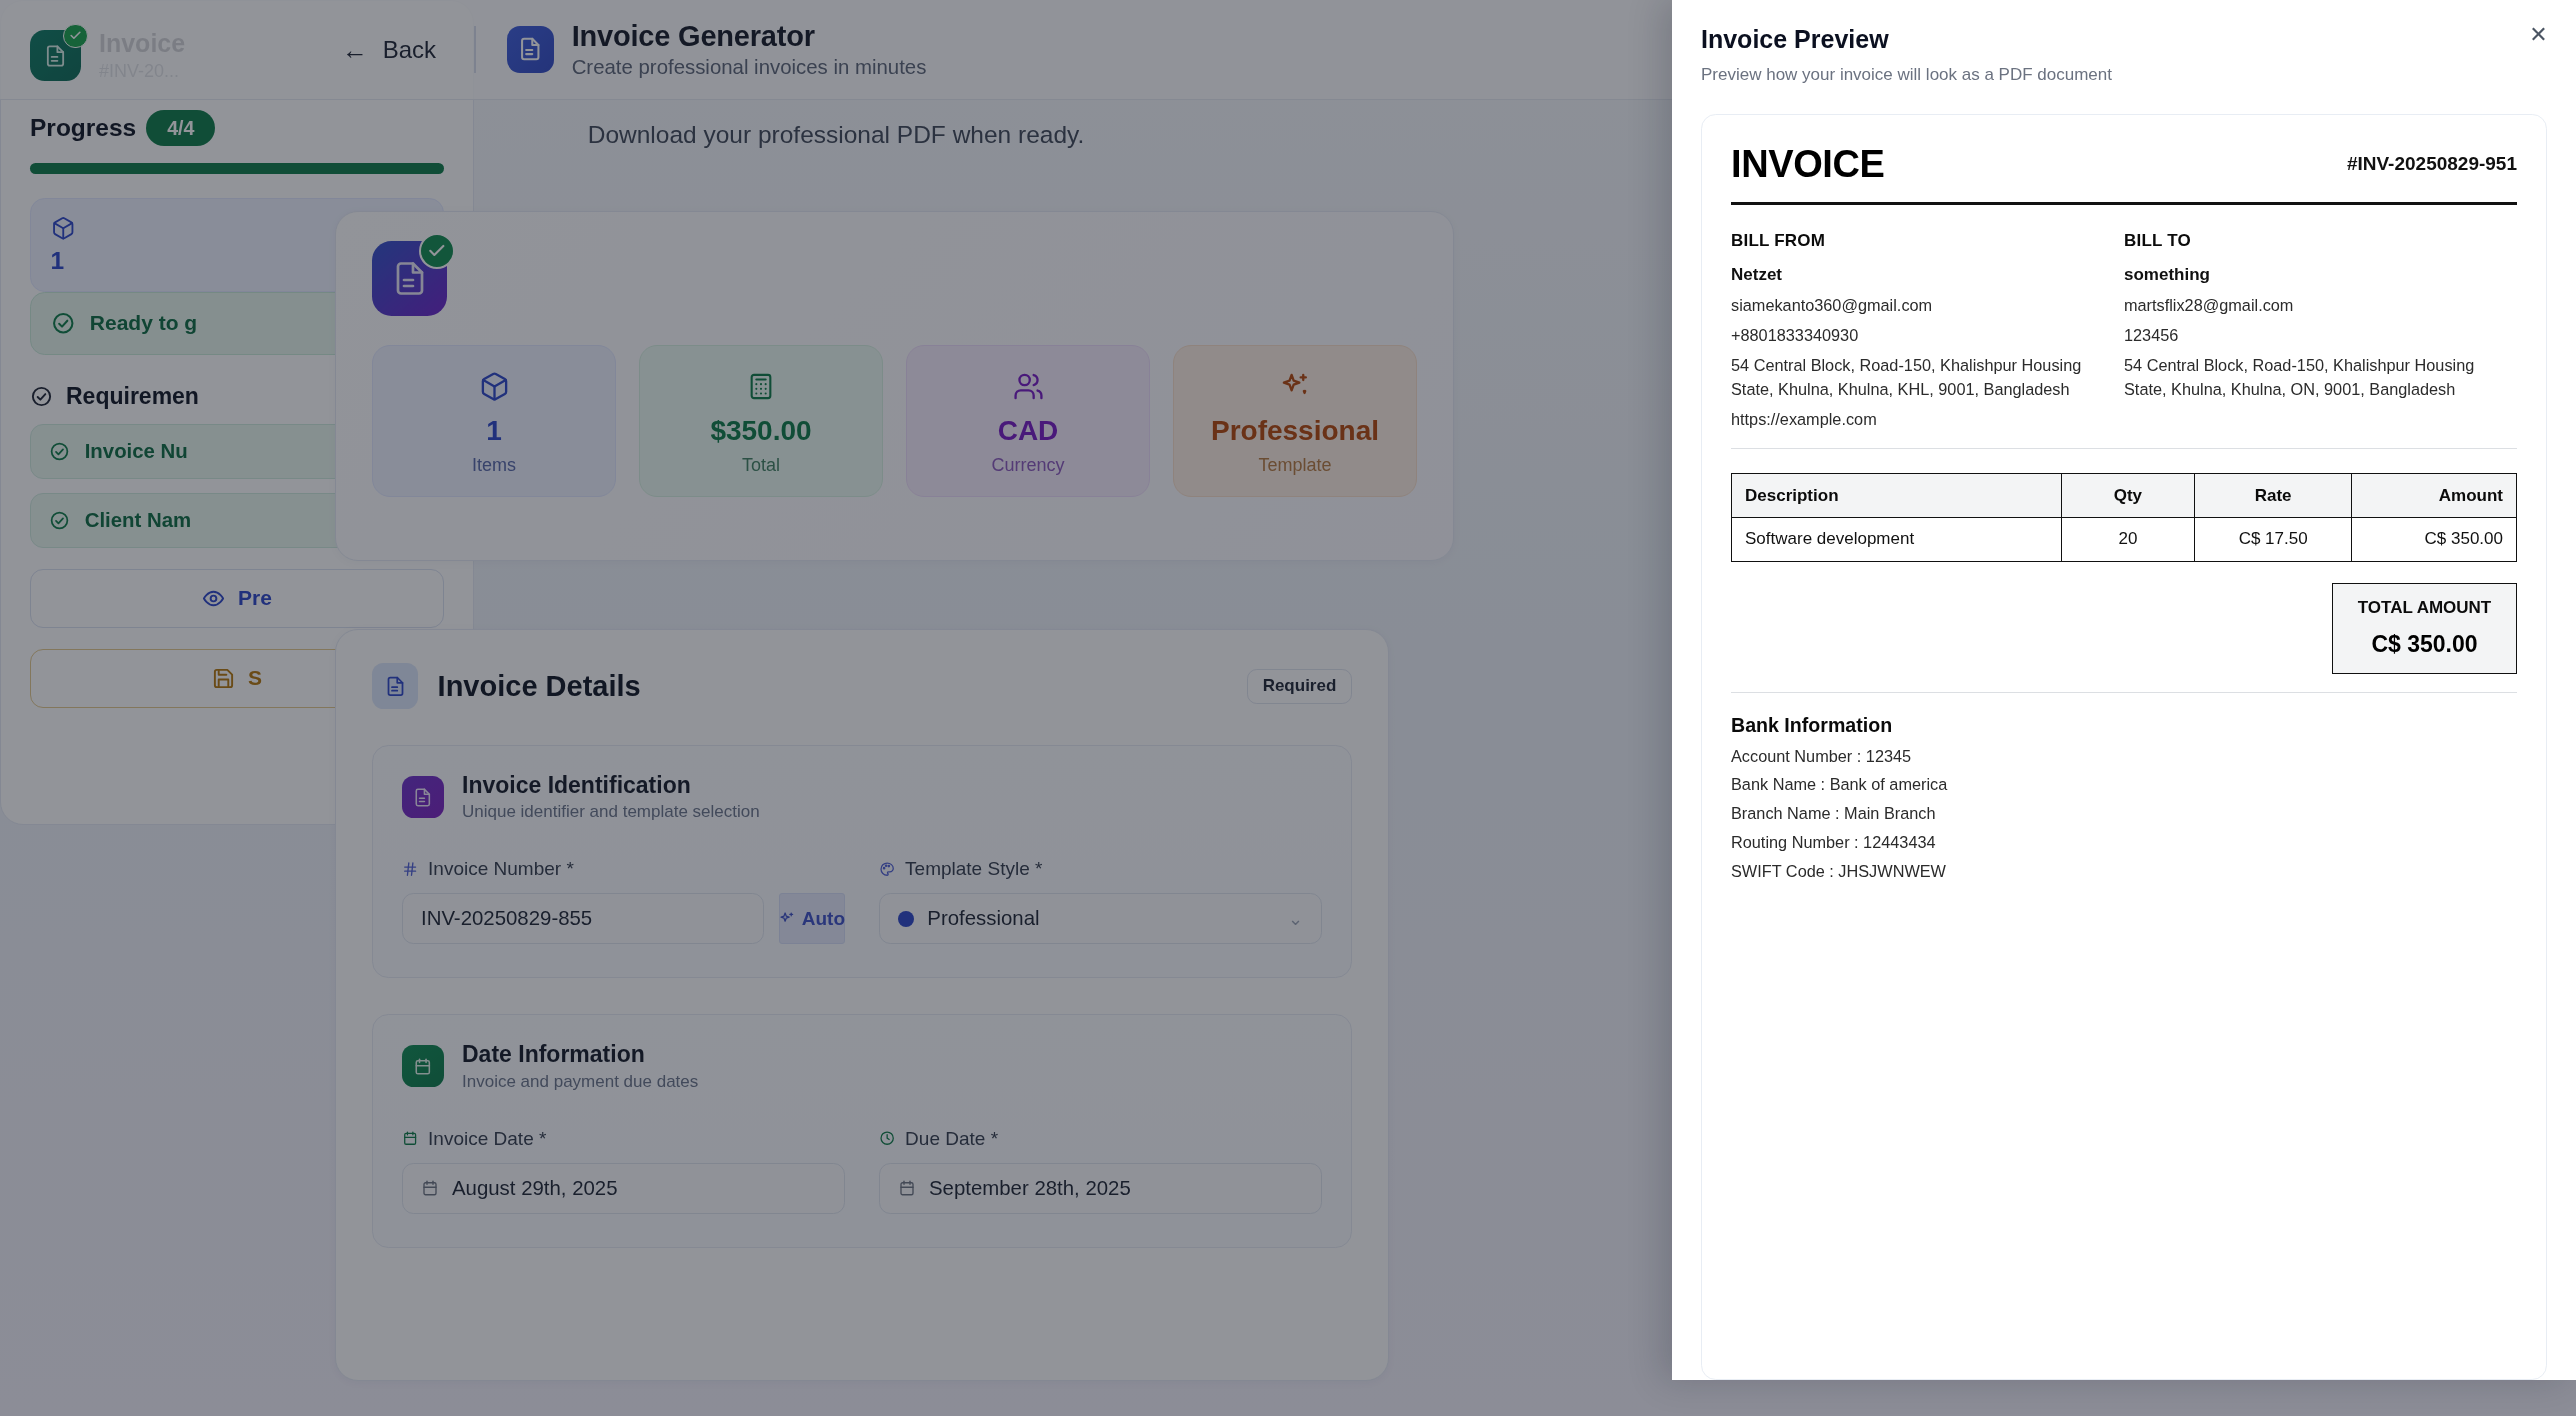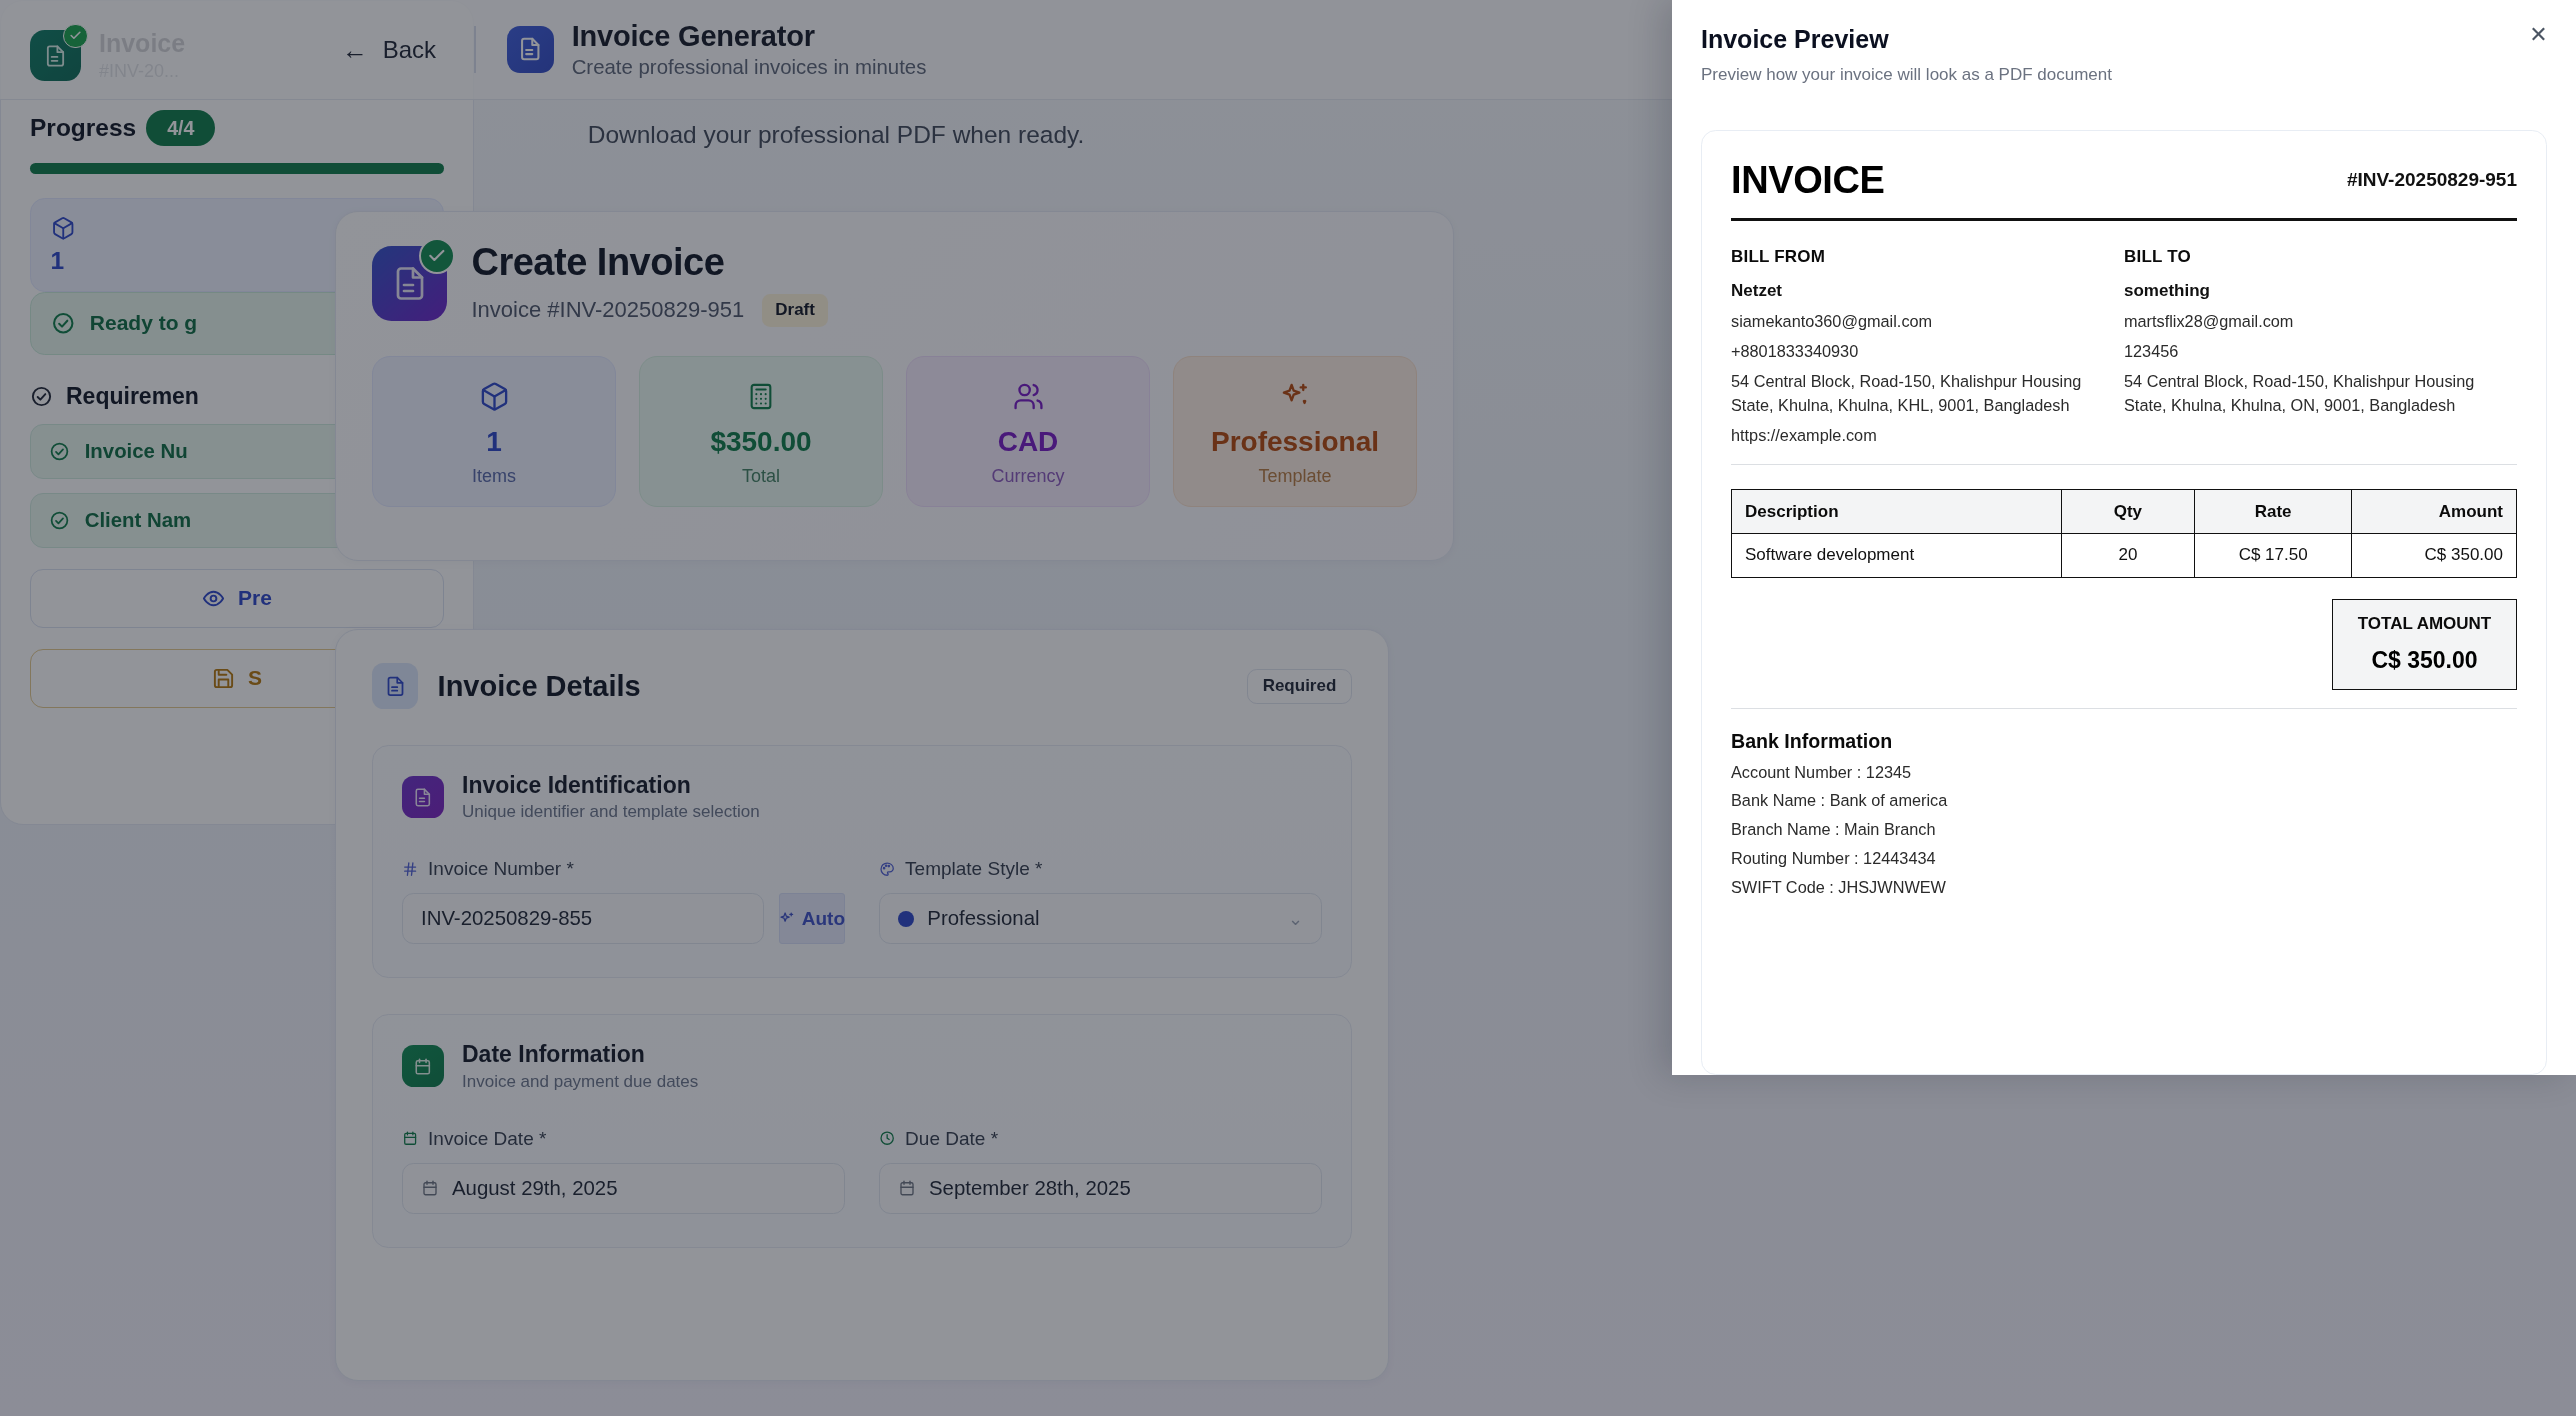--- a/index.html
+++ b/index.html
@@ -172,24 +172,24 @@
   .pc-reqitem { margin-top: 14.7px; background:#e9f7ef; border:0.8px solid #cfeade;
     border-radius:13px; padding: 14.7px 18px; display:flex; align-items:center; gap:14.7px;
     color:#0b6b41; font-size:20.4px; font-weight:700; }
   .pc-btn { margin-top: 21px; border:0.8px solid #d9e0f0; border-radius:13px;
     height: 59px; display:flex; align-items:center; justify-content:center; gap:13px;
     font-size:21px; font-weight:700; color:#2a44c9; }
   .pc-btn.amber { border-color:#e3c98d; color:#b4760a; }
 
   
   #drawer {
-    position:absolute; right:0; top:0; width: 904px; height: 1075px;
+    position:absolute; right:0; top:0; width: 904px; height: 1380px;
     background:#ffffff; z-index: 60;
     box-shadow: -11.4px 0 33px rgba(15,22,40,0.18);
-    display:flex; flex-direction:column;gap:16px;
+    display:flex; flex-direction:column;
   }
   .dr-head { padding: 24.5px 29px 0 29px; position:relative; }
   .dr-title { font-size: 25px; font-weight:700; color:#0b1020; }
   .dr-sub { font-size: 17px; color:#6b7280; margin-top: 11.4px; }
   .dr-close {
     position:absolute; right: 21px; top: 18px; width: 33px; height: 33px;
     display:flex; align-items:center; justify-content:center;
     color:#4b5563; font-size: 22px; line-height:1; cursor:pointer;
   }
 
@@ -275,27 +275,20 @@
               <path d="M14 2H6a2 2 0 0 0-2 2v16a2 2 0 0 0 2 2h12a2 2 0 0 0 2-2V8z"></path>
               <path d="M14 2v6h6"></path>
                 <path d="M8 13h6"></path>
                 <path d="M8 17h6"></path>
             </svg>
           </div>
           <div class="ci-check">
             <svg width="19.6" height="19.6" viewBox="0 0 24 24" fill="none" stroke="#fff" stroke-width="2.6" stroke-linecap="round" stroke-linejoin="round">
                 <path d="M20 6L9 17l-5-5"></path>
               </svg>
-          </div>
-        </div>
-        <div>
-          <div class="ci-title">Create Invoice</div>
-          <div class="ci-sub-row">
-            <span class="ci-sub">Invoice #INV-20250829-951</span>
-            <span class="ci-badge">Draft</span>
           </div>
         </div>
       </div>
 
       <div class="stats-row">
         <div class="stat stat-items">
           <div class="stat-ico">
             <svg width="31" height="31" viewBox="0 0 24 24" fill="none" stroke="#2a44c9" stroke-width="1.8" stroke-linecap="round" stroke-linejoin="round">
               <path d="M21 16V8a2 2 0 0 0-1-1.73l-7-4a2 2 0 0 0-2 0l-7 4A2 2 0 0 0 3 8v8a2 2 0 0 0 1 1.73l7 4a2 2 0 0 0 2 0l7-4A2 2 0 0 0 21 16z"></path>
               <path d="M3.3 7L12 12l8.7-5"></path>

